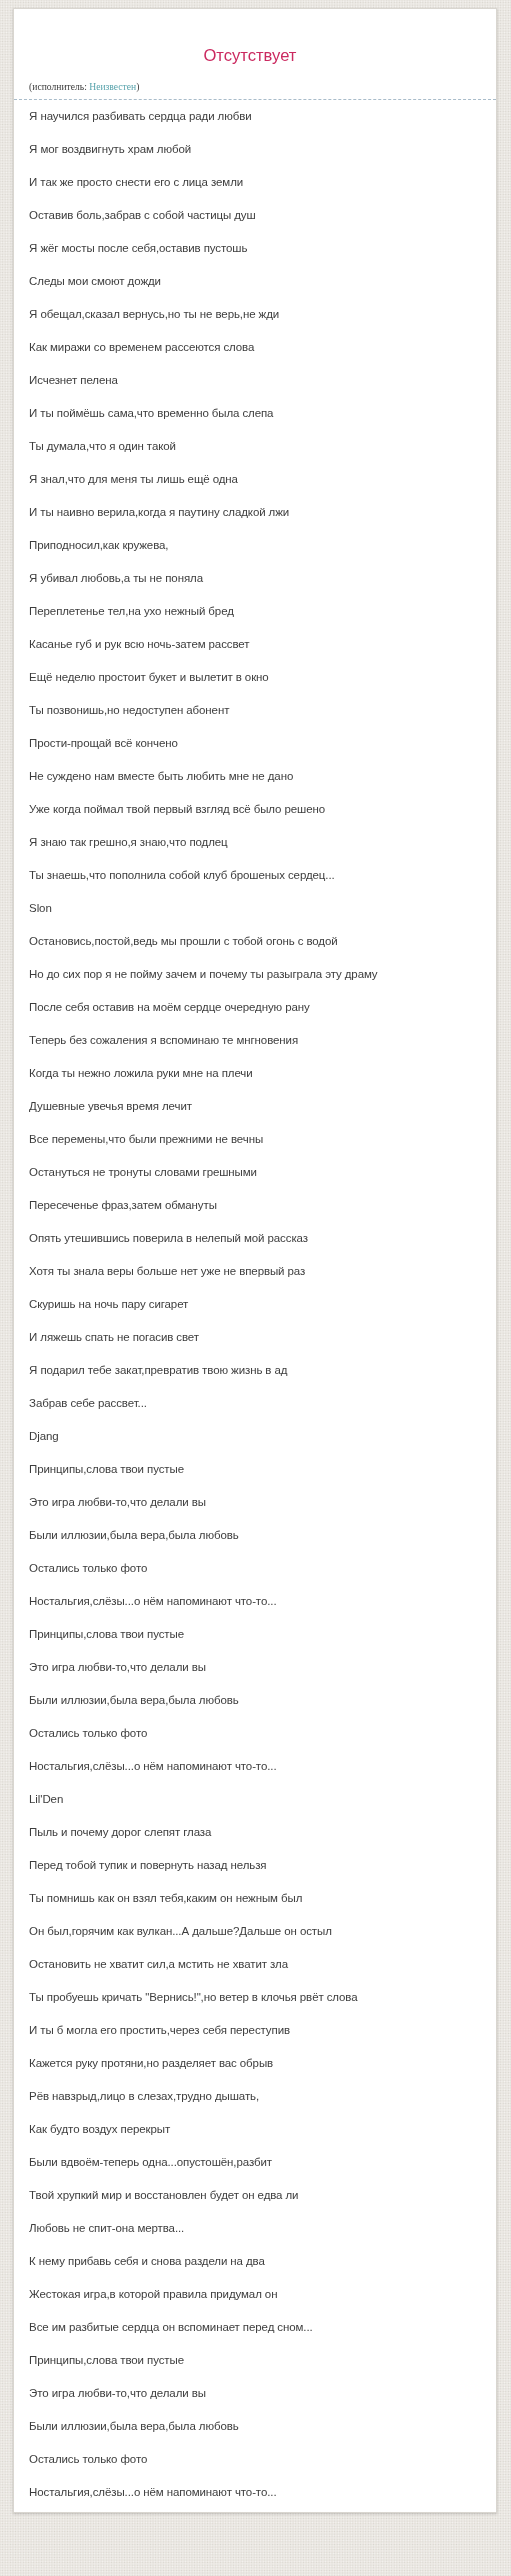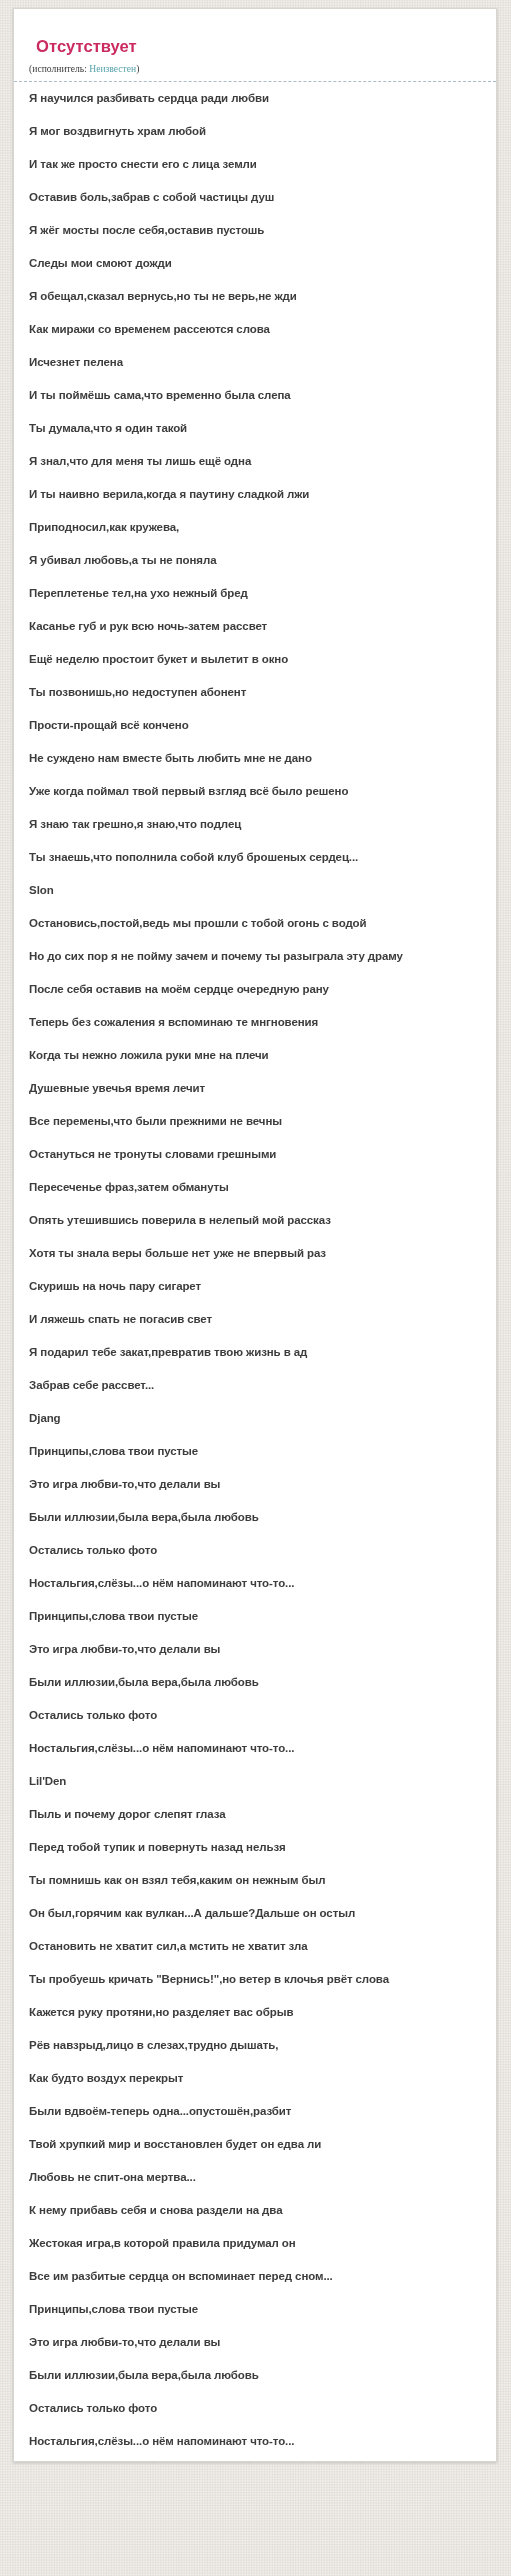--- a/index.html
+++ b/index.html
@@ -28,41 +28,41 @@
     background: #ffffff;
     border: 0.6px solid #d9d6d0;
     box-shadow: 0 0.6px 2.6px rgba(0,0,0,0.18);
     padding: 0 0 3.8px 0;
   }
   .header {
     padding: 20.5px 25.6px 6.4px 14.7px;
     border-bottom: 0.6px dashed #a9bcca;
   }
   .title {
-    margin: 7px;
+    margin: 16px;
     font-size: 16.6px;
     line-height: 19px;
-    font-weight: bold;
+    font-weight: normal;
     color: #cb2a60;
+    text-align: center;
   }
   .subtitle {
     margin: 3.2px 0 0 0;
     font-size: 9.6px;
     line-height: 11.5px;
     color: #3c3c3c;
     font-family: Liberation Serif, serif;
   }
   .artist-link {
     color: #58a3ac;
     text-decoration: none;
     cursor: pointer;
   }
   .lyrics {
     padding: 0;
-    font-weight: bold;
   }
   .lyric-line {
     height: 33px;
     display: flex;
     align-items: center;
     padding-left: 14.7px;
     padding-right: 12.8px;
     font-size: 11.5px;
     letter-spacing: -0.1px;
     color: #3d3d3d;
@@ -130,20 +130,21 @@
       <div class="lyric-line">Были иллюзии,была вера,была любовь</div>
       <div class="lyric-line">Остались только фото</div>
       <div class="lyric-line">Ностальгия,слёзы...о нём напоминают что-то...</div>
       <div class="lyric-line">Lil'Den</div>
       <div class="lyric-line">Пыль и почему дорог слепят глаза</div>
       <div class="lyric-line">Перед тобой тупик и повернуть назад нельзя</div>
       <div class="lyric-line">Ты помнишь как он взял тебя,каким он нежным был</div>
       <div class="lyric-line">Он был,горячим как вулкан...А дальше?Дальше он остыл</div>
       <div class="lyric-line">Остановить не хватит сил,а мстить не хватит зла</div>
       <div class="lyric-line">Ты пробуешь кричать "Вернись!",но ветер в клочья рвёт слова</div>
+      <div class="lyric-line">И ты б могла его простить,через себя переступив</div>
       <div class="lyric-line">Кажется руку протяни,но разделяет вас обрыв</div>
       <div class="lyric-line">Рёв навзрыд,лицо в слезах,трудно дышать,</div>
       <div class="lyric-line">Как будто воздух перекрыт</div>
       <div class="lyric-line">Были вдвоём-теперь одна...опустошён,разбит</div>
       <div class="lyric-line">Твой хрупкий мир и восстановлен будет он едва ли</div>
       <div class="lyric-line">Любовь не спит-она мертва...</div>
       <div class="lyric-line">К нему прибавь себя и снова раздели на два</div>
       <div class="lyric-line">Жестокая игра,в которой правила придумал он</div>
       <div class="lyric-line">Все им разбитые сердца он вспоминает перед сном...</div>
       <div class="lyric-line">Принципы,слова твои пустые</div>

